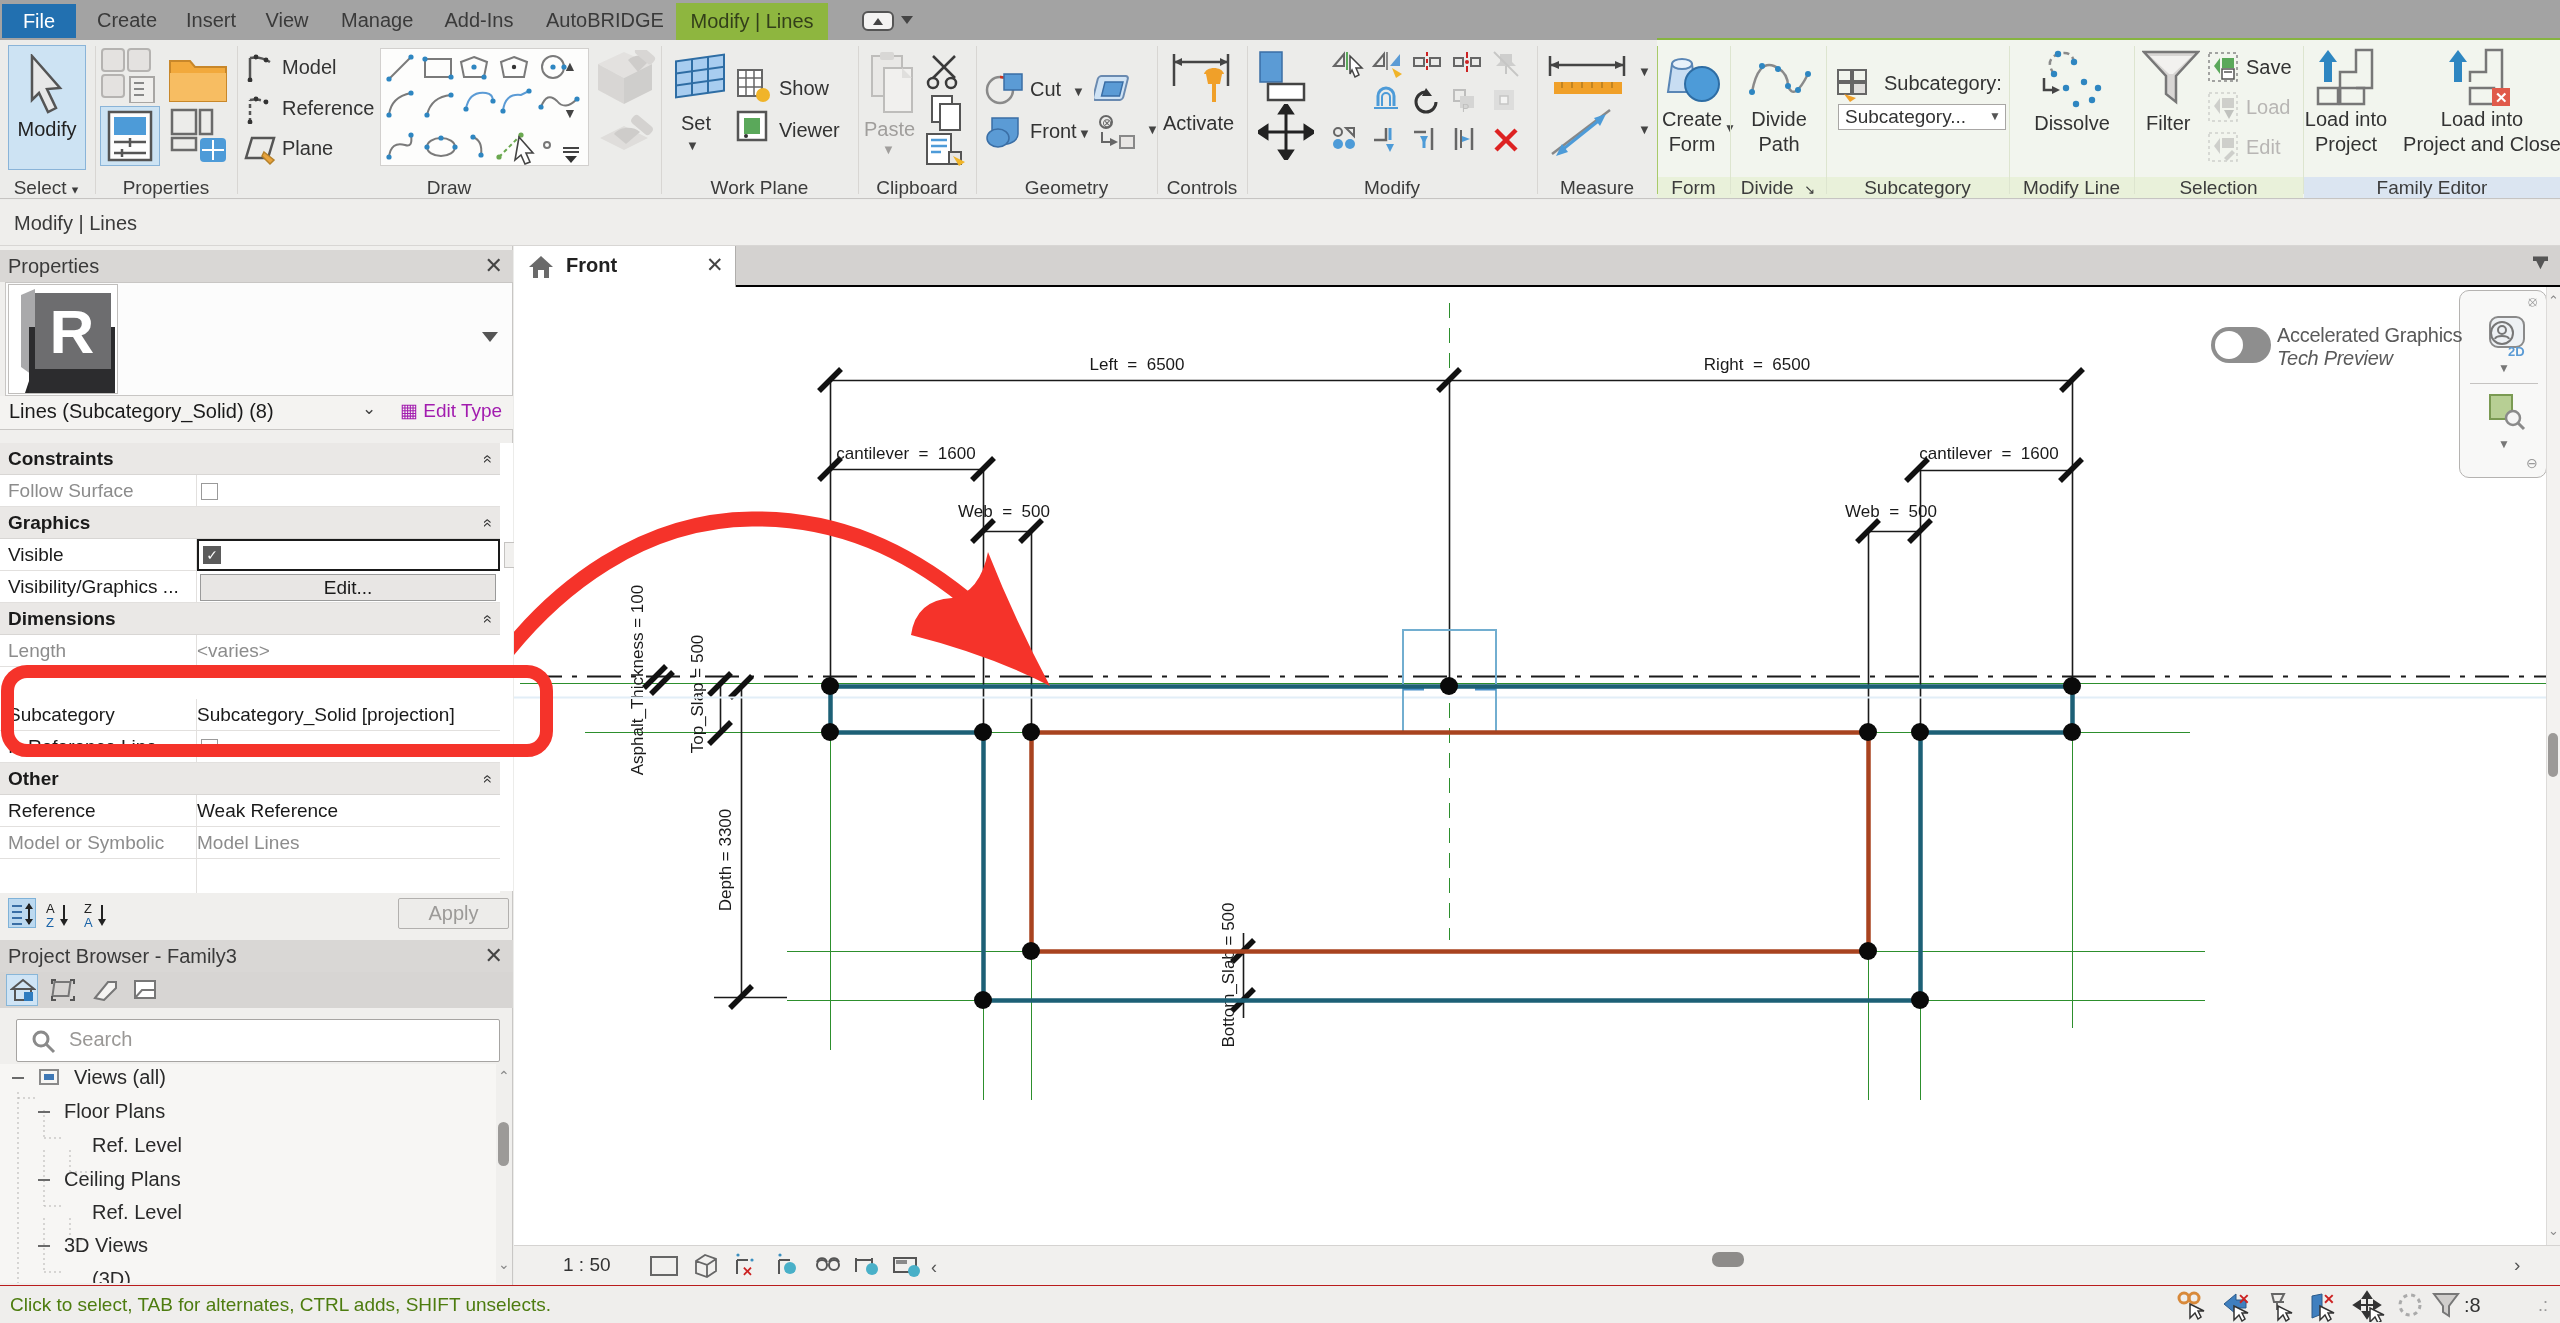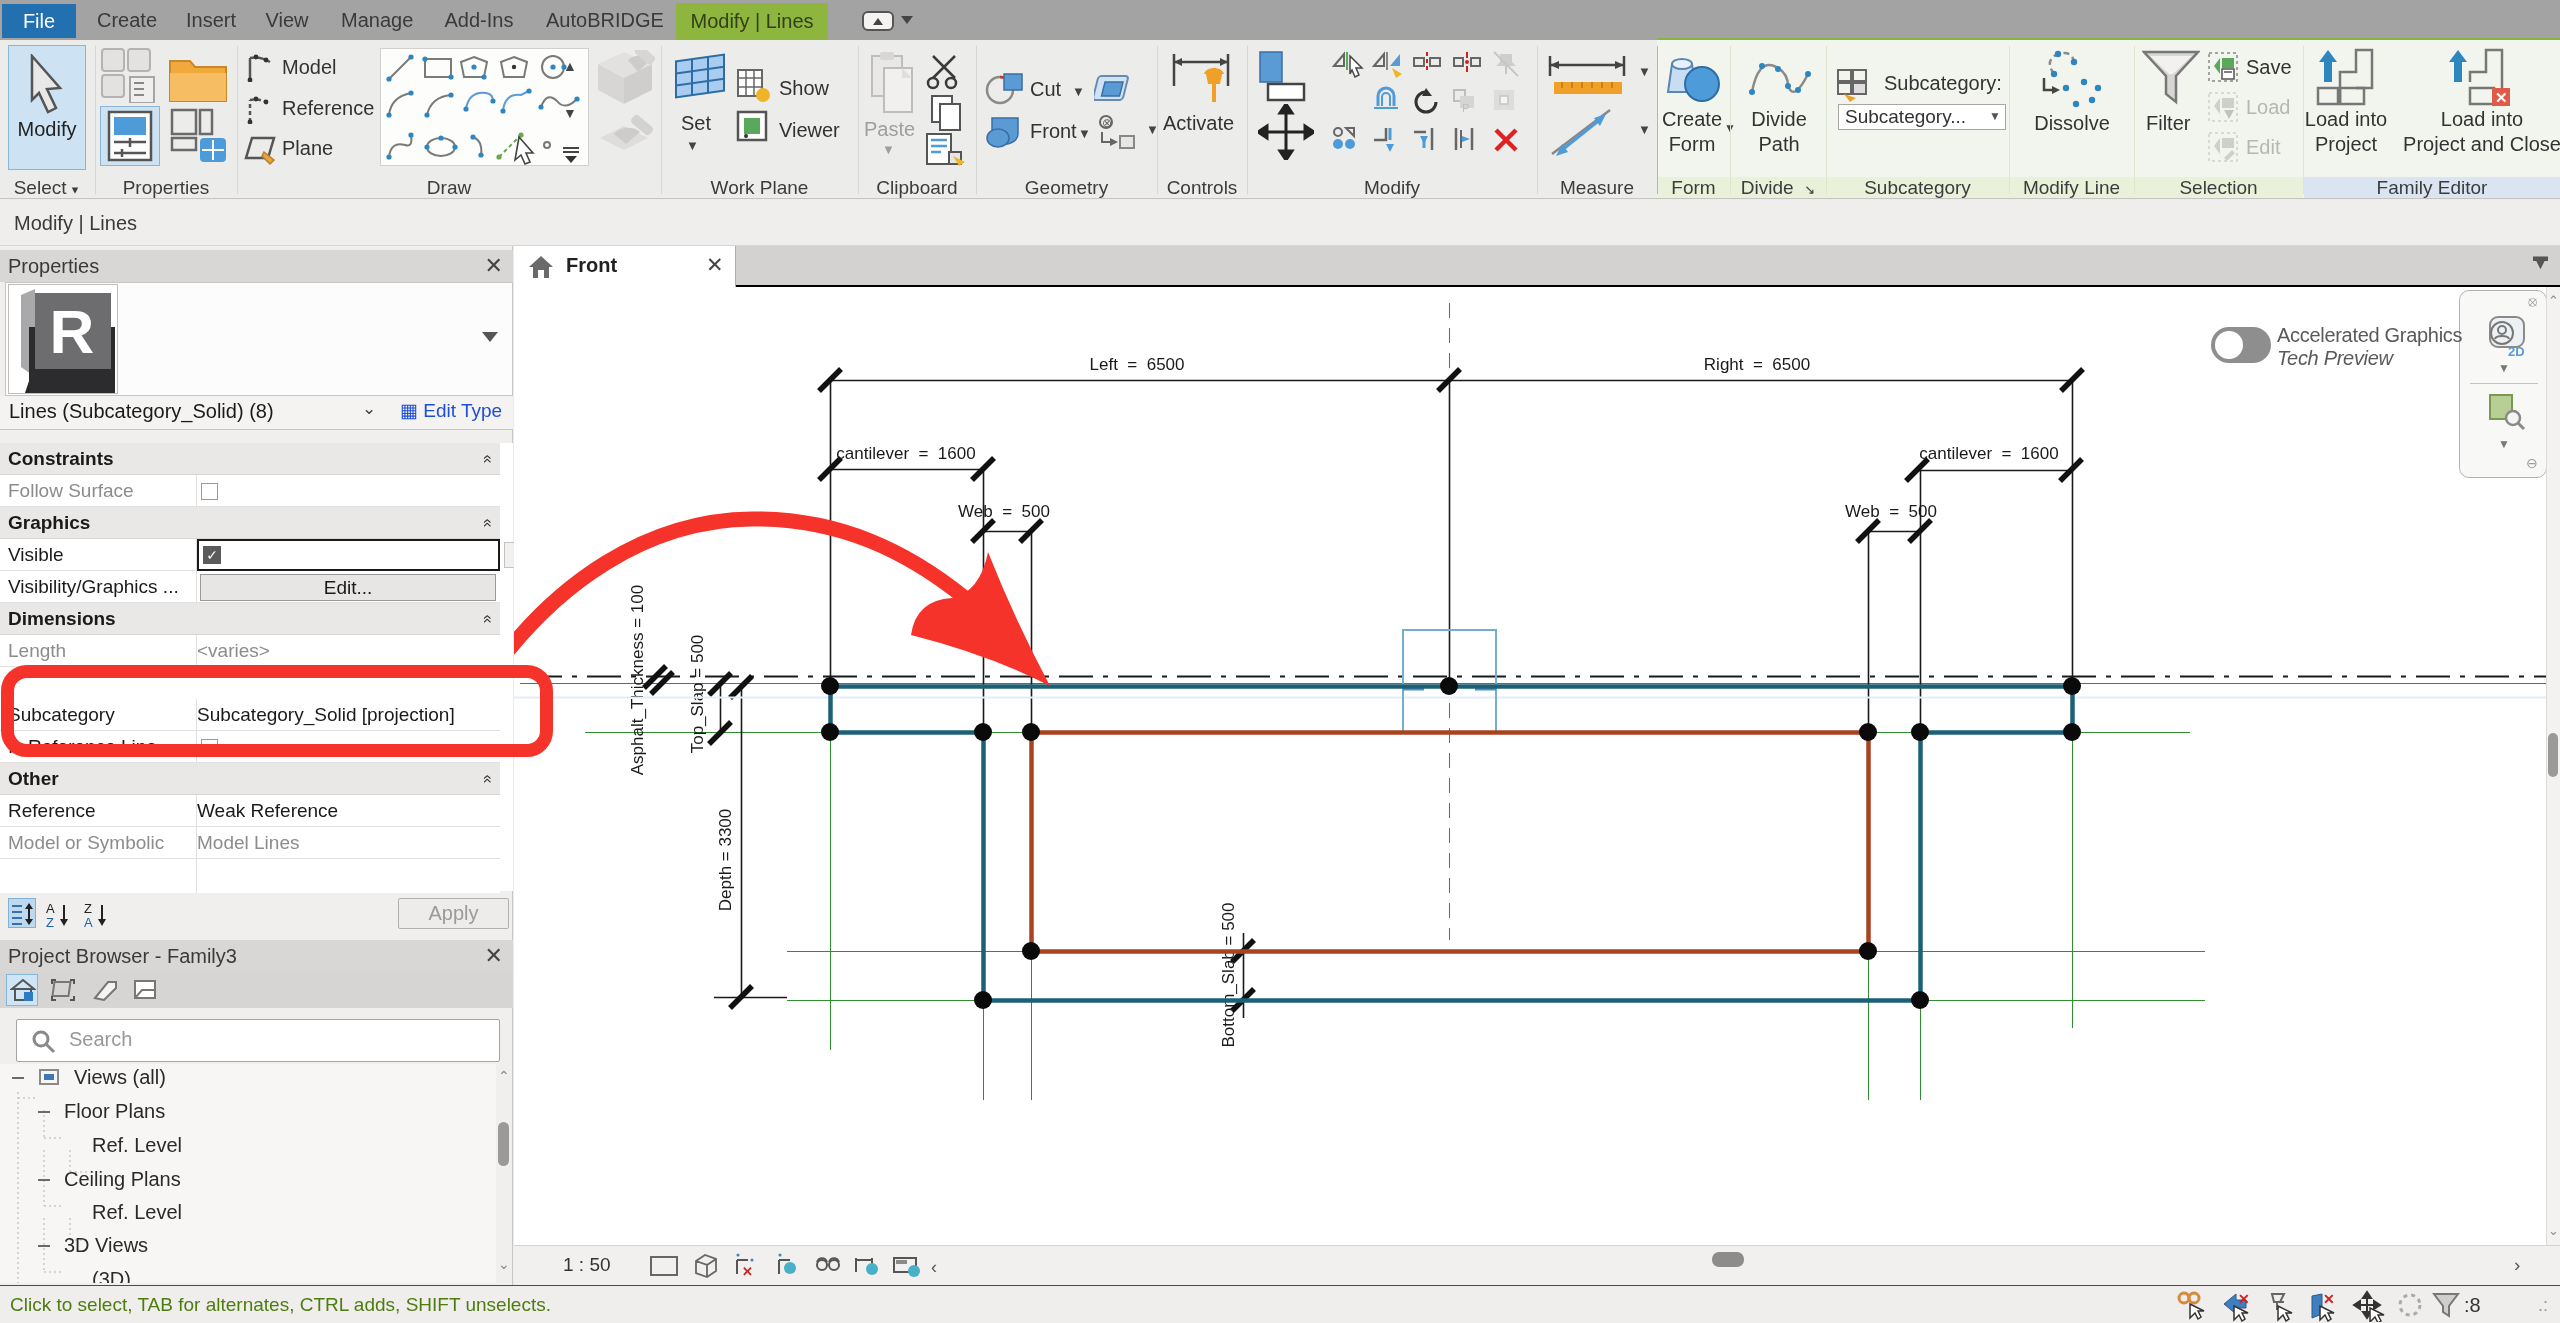--- a/index.html
+++ b/index.html
@@ -581,21 +581,21 @@
         <rect x="20" y="42" width="86" height="76" fill="#2c2c2e"></rect>
         <rect x="26" y="8" width="76" height="76" fill="#6d6d6f"></rect>
         <text x="63" y="68" font-size="62" font-weight="bold" fill="#fff" text-anchor="middle" font-family="Liberation Sans">R</text>
       </svg>
     </div>
     <div class="abs" style="left:482px;top:86px;width:0;height:0;border-left:8px solid transparent;border-right:8px solid transparent;border-top:10px solid #555;"></div>
 
     <div class="abs" style="left:0px;top:150px;width:513px;height:34px;background:#f4f3f1;border-bottom:1px solid #c9c7c5;">
       <span class="abs" style="left:9px;top:4px;font-size:20px;color:#1a1a1a;">Lines (Subcategory_Solid) (8)</span>
       <span class="abs" style="left:362px;top:2px;font-size:17px;color:#444;">⌄</span>
-      <span class="abs" style="left:400px;top:3px;font-size:19px;color:#1d4ed8;">▦ Edit Type</span>
+      <span class="abs" style="left:400px;top:3px;font-size:19px;color:#a21caf;">▦ Edit Type</span>
     </div>
 
     <div id="grid" class="abs" style="left:0;top:197px;width:513px;height:448px;background:#fff;">
       <div class="phdr" style="top:0px;">Constraints<span class="chev">«</span></div>
       <div class="prow" style="top:32px;">
           <span class="pname gray">Follow Surface</span>
           <span class="cell-split"></span>
         <span class="abs" style="left:201px;top:8px;width:17px;height:17px;border:1px solid #9a9a9a;background:#fff;"></span>
         </div>
       <div class="phdr" style="top:64px;">Graphics<span class="chev">«</span></div>

